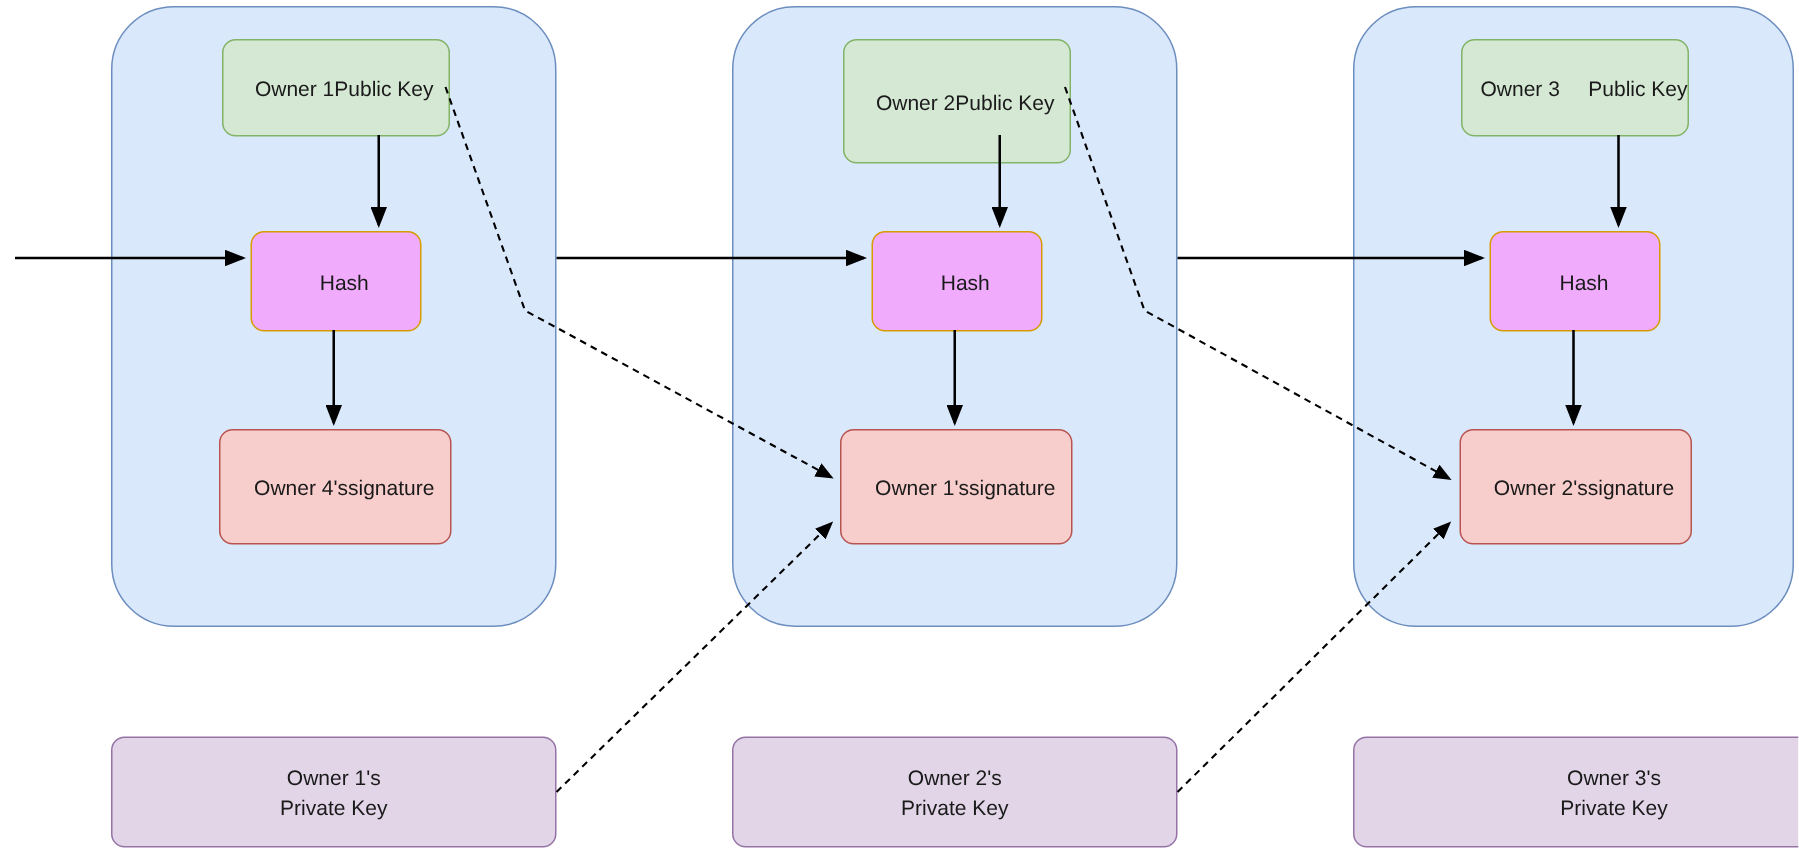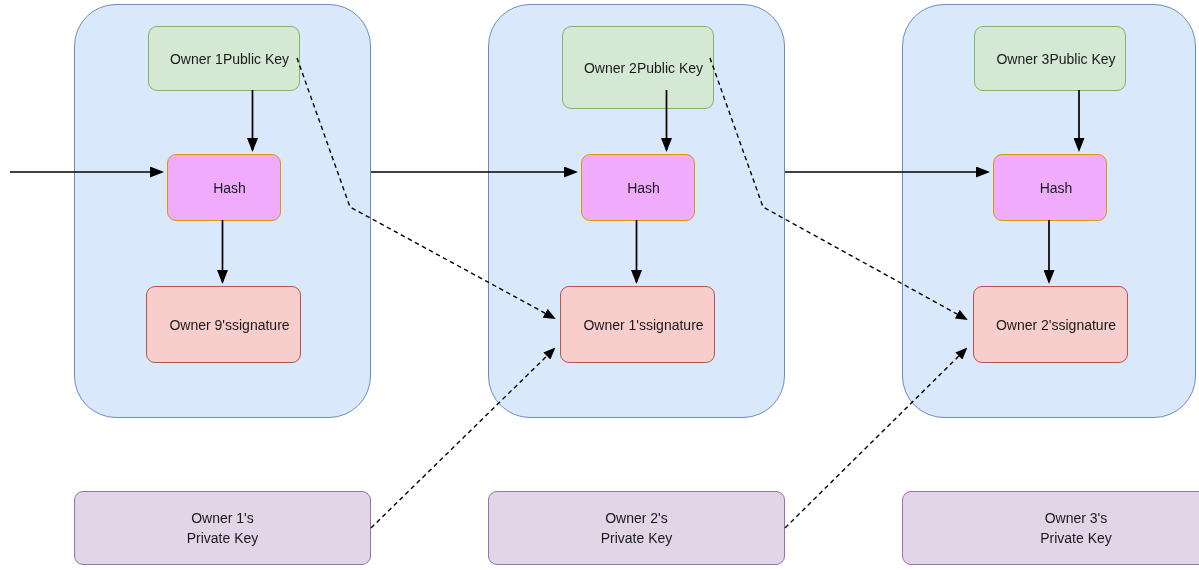--- a/index.html
+++ b/index.html
@@ -72,41 +72,41 @@
 
   <div class="tx" style="left:74px; width:297px;">
     <div class="node pub" style="left:72.5px; top:21px; width:152px; height:65px;">
       <div>Owner 1</div>
       <div>Public Key</div>
     </div>
     <div class="node hash" style="left:91.5px; top:149px; width:114px; height:67px;">
       <div>Hash</div>
     </div>
     <div class="node sig" style="left:71px; top:281px; width:155px; height:77px;">
-      <div>Owner 9's</div>
+      <div>Owner 4's</div>
       <div>signature</div>
     </div>
   </div>
 
   <div class="tx" style="left:488px; width:297px;">
     <div class="node pub" style="left:72.5px; top:21px; width:152px; height:83px;">
       <div>Owner 2</div>
       <div>Public Key</div>
     </div>
     <div class="node hash" style="left:91.5px; top:149px; width:114px; height:67px;">
       <div>Hash</div>
     </div>
     <div class="node sig" style="left:71px; top:281px; width:155px; height:77px;">
       <div>Owner 1's</div>
       <div>signature</div>
     </div>
   </div>
 
   <div class="tx" style="left:902px; width:294px;">
-    <div class="node pub" style="left:71px; top:21px; width:152px; height:65px;">
+    <div class="node pub" style="left:71px; top:21px; width:152px; height:65px;justify-content:space-between;">
       <div>Owner 3</div>
       <div>Public Key</div>
     </div>
     <div class="node hash" style="left:90px; top:149px; width:114px; height:67px;">
       <div>Hash</div>
     </div>
     <div class="node sig" style="left:69.5px; top:281px; width:155px; height:77px;">
       <div>Owner 2's</div>
       <div>signature</div>
     </div>

